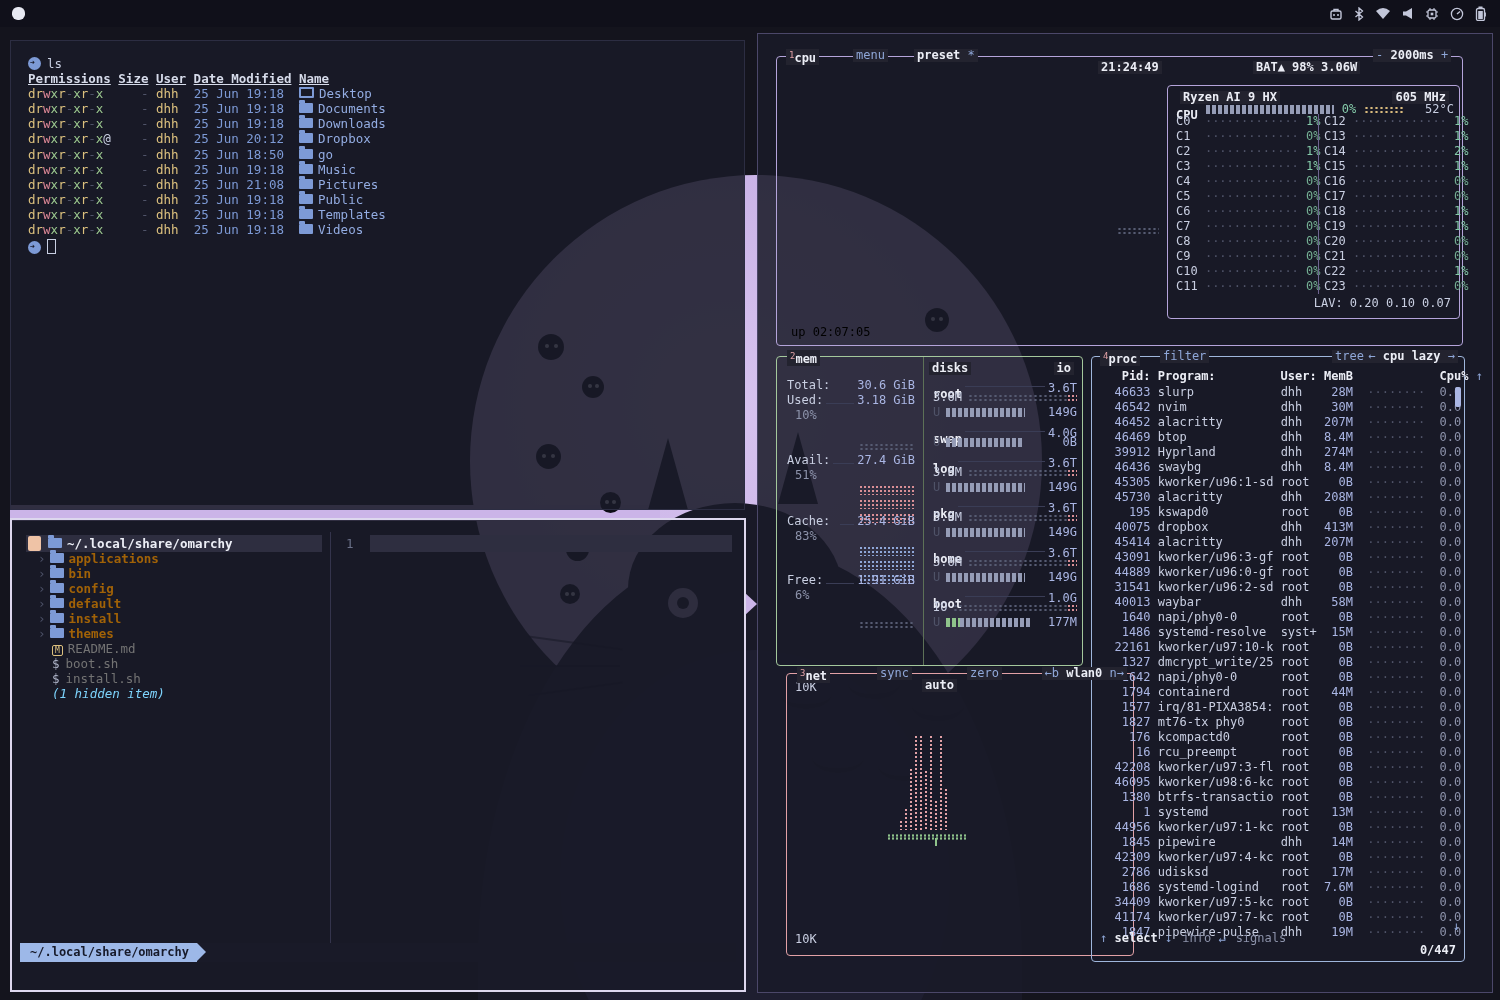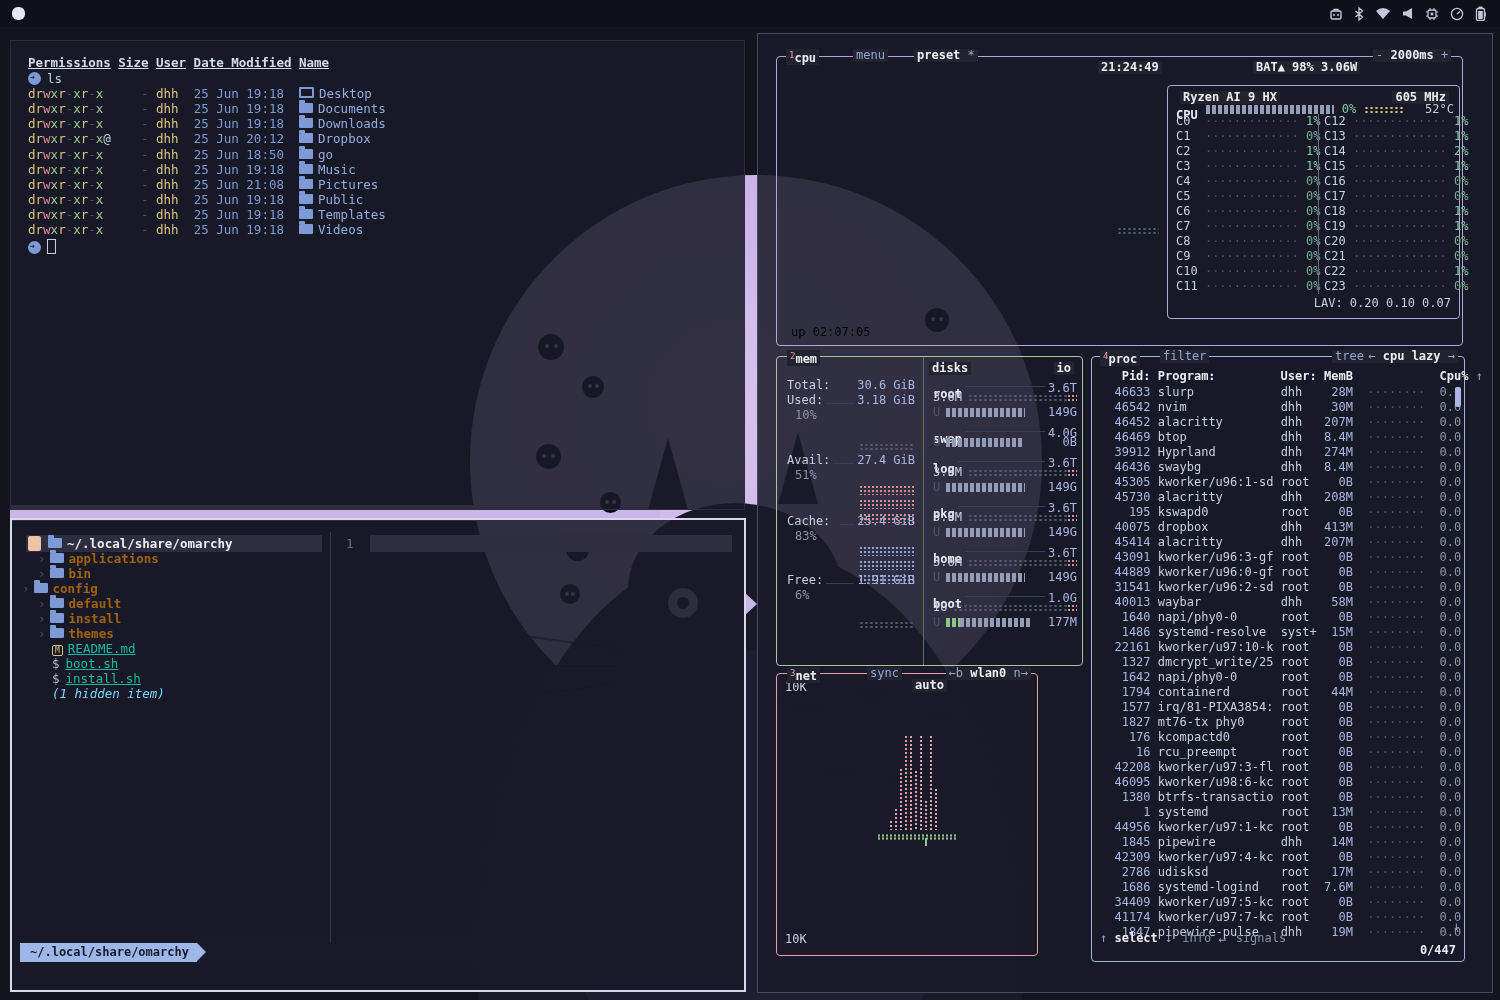--- a/index.html
+++ b/index.html
@@ -47,21 +47,21 @@
   .ficon{display:inline-block;width:14px;height:10px;background:#7d9ad6;border-radius:1px;position:relative;margin-right:5px;top:0px;}
   .ficon::before{content:"";position:absolute;left:0;top:-3px;width:6px;height:3px;background:#7d9ad6;border-radius:1px 1px 0 0;}
   .ficon.i-desktop{background:none;border:2px solid #7d9ad6;width:11px;height:7px;}
   .ficon.i-desktop::before{display:none;}
   
   .yz-row{position:absolute;font-size:12.5px;line-height:15px;white-space:pre;color:#c9cfe2;}
   .yz-hl{position:absolute;background:#2e2e40;}
   .yz-tab{position:absolute;width:13px;height:15px;background:#efc3a6;border-radius:2px;}
   .yz-chev{color:#4d5268;margin-right:4px;}
   .yz-dir{color:#a16207;font-weight:bold;}
-  .yz-file{color:#14b8a6;text-decoration:underline;}
+  .yz-file{color:#737373;}
   .yz-hidden{color:#7dd3fc;font-style:italic;}
   .mdicon{display:inline-block;border:1px solid #dcc07e;color:#dcc07e;font-size:8px;line-height:9px;padding:0 2px;margin-right:5px;border-radius:2px;}
   .dollar{color:#aeb4c8;margin-right:6px;}
   .yz-div{position:absolute;width:1px;background:#34344c;}
   .yz-lineno{position:absolute;color:#6a7088;font-size:12.5px;}
   .yz-status{position:absolute;left:8px;right:8px;bottom:28px;height:19px;background:#191a28;}
   .yz-seg{position:absolute;left:0;top:0;height:19px;background:#9db8e8;color:#171a2a;font-weight:bold;
           font-size:12px;line-height:19px;padding:0 8px 0 10px;}
   .yz-seg::after{content:"";position:absolute;right:-9px;top:0;border-top:9.5px solid transparent;border-bottom:9.5px solid transparent;border-left:9px solid #9db8e8;}
   
@@ -162,22 +162,22 @@
           <rect x="3.2" y="5" width="4.6" height="8" fill="#c3c7da"></rect>
           <path d="M10.2 6.5 v4" stroke="#c3c7da" stroke-width="1.4"></path>
           <path d="M8.2 8.5 h4" stroke="#c3c7da" stroke-width="0"></path>
         </svg>
       </span>
   </div>
 </header>
 
 <section class="win terminal">
   <div class="term-pad">
+    <div class="tline"><span class="prompt-ic"></span><span>ls</span></div>
     <div class="tline" id="ls-header"><span class="hdr">Permissions</span><span> </span><span class="hdr">Size</span><span> </span><span class="hdr">User</span><span> </span><span class="hdr">Date Modified</span><span> </span><span class="hdr">Name</span></div>
-    <div class="tline"><span class="prompt-ic"></span><span>ls</span></div>
     <div id="ls-rows">
         <div class="tline"><span><span class="c-gold">d</span><span class="c-gold">r</span><span class="c-pink">w</span><span class="c-green">x</span><span class="c-gold">r</span><span class="c-gray">-</span><span class="c-green">x</span><span class="c-gold">r</span><span class="c-gray">-</span><span class="c-green">x</span><span class="c-fg"> </span><span class="c-fg"> </span></span><span class="c-gray">   -</span><span> </span><span class="c-gold">dhh </span><span> </span><span class="c-date">25 Jun 19:18 </span><span> </span><span class="ficon i-desktop"></span><span class="c-name">Desktop</span></div>
         <div class="tline"><span><span class="c-gold">d</span><span class="c-gold">r</span><span class="c-pink">w</span><span class="c-green">x</span><span class="c-gold">r</span><span class="c-gray">-</span><span class="c-green">x</span><span class="c-gold">r</span><span class="c-gray">-</span><span class="c-green">x</span><span class="c-fg"> </span><span class="c-fg"> </span></span><span class="c-gray">   -</span><span> </span><span class="c-gold">dhh </span><span> </span><span class="c-date">25 Jun 19:18 </span><span> </span><span class="ficon"></span><span class="c-name">Documents</span></div>
         <div class="tline"><span><span class="c-gold">d</span><span class="c-gold">r</span><span class="c-pink">w</span><span class="c-green">x</span><span class="c-gold">r</span><span class="c-gray">-</span><span class="c-green">x</span><span class="c-gold">r</span><span class="c-gray">-</span><span class="c-green">x</span><span class="c-fg"> </span><span class="c-fg"> </span></span><span class="c-gray">   -</span><span> </span><span class="c-gold">dhh </span><span> </span><span class="c-date">25 Jun 19:18 </span><span> </span><span class="ficon"></span><span class="c-name">Downloads</span></div>
         <div class="tline"><span><span class="c-gold">d</span><span class="c-gold">r</span><span class="c-pink">w</span><span class="c-green">x</span><span class="c-gold">r</span><span class="c-gray">-</span><span class="c-green">x</span><span class="c-gold">r</span><span class="c-gray">-</span><span class="c-green">x</span><span class="c-fg">@</span><span class="c-fg"> </span></span><span class="c-gray">   -</span><span> </span><span class="c-gold">dhh </span><span> </span><span class="c-date">25 Jun 20:12 </span><span> </span><span class="ficon"></span><span class="c-name">Dropbox</span></div>
         <div class="tline"><span><span class="c-gold">d</span><span class="c-gold">r</span><span class="c-pink">w</span><span class="c-green">x</span><span class="c-gold">r</span><span class="c-gray">-</span><span class="c-green">x</span><span class="c-gold">r</span><span class="c-gray">-</span><span class="c-green">x</span><span class="c-fg"> </span><span class="c-fg"> </span></span><span class="c-gray">   -</span><span> </span><span class="c-gold">dhh </span><span> </span><span class="c-date">25 Jun 18:50 </span><span> </span><span class="ficon"></span><span class="c-name">go</span></div>
         <div class="tline"><span><span class="c-gold">d</span><span class="c-gold">r</span><span class="c-pink">w</span><span class="c-green">x</span><span class="c-gold">r</span><span class="c-gray">-</span><span class="c-green">x</span><span class="c-gold">r</span><span class="c-gray">-</span><span class="c-green">x</span><span class="c-fg"> </span><span class="c-fg"> </span></span><span class="c-gray">   -</span><span> </span><span class="c-gold">dhh </span><span> </span><span class="c-date">25 Jun 19:18 </span><span> </span><span class="ficon"></span><span class="c-name">Music</span></div>
         <div class="tline"><span><span class="c-gold">d</span><span class="c-gold">r</span><span class="c-pink">w</span><span class="c-green">x</span><span class="c-gold">r</span><span class="c-gray">-</span><span class="c-green">x</span><span class="c-gold">r</span><span class="c-gray">-</span><span class="c-green">x</span><span class="c-fg"> </span><span class="c-fg"> </span></span><span class="c-gray">   -</span><span> </span><span class="c-gold">dhh </span><span> </span><span class="c-date">25 Jun 21:08 </span><span> </span><span class="ficon"></span><span class="c-name">Pictures</span></div>
         <div class="tline"><span><span class="c-gold">d</span><span class="c-gold">r</span><span class="c-pink">w</span><span class="c-green">x</span><span class="c-gold">r</span><span class="c-gray">-</span><span class="c-green">x</span><span class="c-gold">r</span><span class="c-gray">-</span><span class="c-green">x</span><span class="c-fg"> </span><span class="c-fg"> </span></span><span class="c-gray">   -</span><span> </span><span class="c-gold">dhh </span><span> </span><span class="c-date">25 Jun 19:18 </span><span> </span><span class="ficon"></span><span class="c-name">Public</span></div>
         <div class="tline"><span><span class="c-gold">d</span><span class="c-gold">r</span><span class="c-pink">w</span><span class="c-green">x</span><span class="c-gold">r</span><span class="c-gray">-</span><span class="c-green">x</span><span class="c-gold">r</span><span class="c-gray">-</span><span class="c-green">x</span><span class="c-fg"> </span><span class="c-fg"> </span></span><span class="c-gray">   -</span><span> </span><span class="c-gold">dhh </span><span> </span><span class="c-date">25 Jun 19:18 </span><span> </span><span class="ficon"></span><span class="c-name">Templates</span></div>
@@ -187,21 +187,21 @@
   </div>
 </section>
 
 <section class="win yazi">
   <div class="yz-hl" style="left:14px;top:15px;width:296px;height:17px;"></div>
   <div class="yz-tab" style="left:16px;top:16px;"></div>
   <div class="yz-row" style="left:36px;top:16px;"><span class="ficon"></span><span class="c-white">~/.local/share/omarchy</span></div>
   <div id="yz-list">
       <div class="yz-row" style="left: 26px; top: 31px;"><span class="yz-chev">›</span><span class="ficon"></span><span class="yz-dir">applications</span></div>
       <div class="yz-row" style="left: 26px; top: 46px;"><span class="yz-chev">›</span><span class="ficon"></span><span class="yz-dir">bin</span></div>
-      <div class="yz-row" style="left: 10px; top: 61px;"><span class="yz-chev">›</span><span class="ficon"></span><span class="yz-dir">config</span></div>
+      <div class="yz-row" style="left: 26px; top: 61px;"><span class="yz-chev">›</span><span class="ficon"></span><span class="yz-dir">config</span></div>
       <div class="yz-row" style="left: 26px; top: 76px;"><span class="yz-chev">›</span><span class="ficon"></span><span class="yz-dir">default</span></div>
       <div class="yz-row" style="left: 26px; top: 91px;"><span class="yz-chev">›</span><span class="ficon"></span><span class="yz-dir">install</span></div>
       <div class="yz-row" style="left: 26px; top: 106px;"><span class="yz-chev">›</span><span class="ficon"></span><span class="yz-dir">themes</span></div>
       <div class="yz-row" style="left: 40px; top: 121px;"><span class="mdicon">M</span><span class="yz-file">README.md</span></div>
       <div class="yz-row" style="left: 40px; top: 136px;"><span class="dollar">$</span><span class="yz-file">boot.sh</span></div>
       <div class="yz-row" style="left: 40px; top: 151px;"><span class="dollar">$</span><span class="yz-file">install.sh</span></div>
       <div class="yz-row yz-hidden" style="left: 40px; top: 166px;">(1 hidden item)</div>
     </div>
   <div class="yz-div" style="left:318px;top:12px;height:412px;"></div>
   <div class="yz-lineno" style="left:334px;top:16px;">1</div>
@@ -305,21 +305,21 @@
         <div class="dline" style="left: 156px; top: 168px; width: 144px;"><span class="v-gray">U</span><span class="meter" style="width: 79px; margin-left: 6px;"></span><span class="v-lav" style="margin-left: auto;">149G</span></div>
         <div class="dline" style="left: 156px; top: 183px; width: 144px;"><span class="t-b">home</span><span class="mfill"></span><span class="v-lav">3.6T</span></div>
         <div class="dline" style="left: 156px; top: 198px; width: 144px;"><span class="c-fg">3.6M</span><span class="dotrow" style="flex: 1 1 0%; margin: 0px 0px 0px 6px;"></span><span class="dotrow pink" style="width: 10px; height: 8px;"></span></div>
         <div class="dline" style="left: 156px; top: 213px; width: 144px;"><span class="v-gray">U</span><span class="meter" style="width: 79px; margin-left: 6px;"></span><span class="v-lav" style="margin-left: auto;">149G</span></div>
         <div class="dline" style="left: 156px; top: 228px; width: 144px;"><span class="t-b">boot</span><span class="mfill"></span><span class="v-lav">1.0G</span></div>
         <div class="dline" style="left: 156px; top: 243px; width: 144px;"><span class="c-fg">IO</span><span class="dotrow" style="flex: 1 1 0%; margin: 0px 0px 0px 6px;"></span><span class="dotrow pink" style="width: 10px; height: 8px;"></span></div>
         <div class="dline" style="left: 156px; top: 258px; width: 144px;"><span class="v-gray">U</span><span class="meter green" style="width: 14px; margin-left: 6px; background-image: repeating-linear-gradient(90deg, rgb(143, 196, 139) 0px, rgb(143, 196, 139) 4px, transparent 4px, transparent 6px);"></span><span class="meter" style="width: 72px;"></span><span class="v-lav" style="margin-left: auto;">177M</span></div>
       </div>
   </div>
 
-  <div class="bbox bc-net" style="left:18px;top:639px;width:262px;height:283px;">
+  <div class="bbox bc-net" style="left:28px;top:639px;width:348px;height:283px;">
     <span class="ttl" style="left:10px;top:-7px;"><span class="t-sup">3</span><span class="t-b">net</span></span>
     <span class="ttl t-o" style="left:90px;top:-7px;">sync</span>
     <span class="ttl t-b" style="left:135px;top:-7px;">auto</span>
     <span class="ttl t-o" style="left:180px;top:-7px;">zero</span>
     <span class="ttl" style="right:6px;top:-7px;"><span class="t-o">←b </span><span class="t-b">wlan0</span><span class="t-o"> n→</span></span>
     <div class="bline" style="position:absolute;left:8px;top:6px;">10K</div>
     <div id="net-graph" style="position:absolute;left:112px;top:24px;height:132px;display:flex;align-items:flex-end;">
         <div class="nbar" style="height: 10px;"></div>
         <div class="nbar" style="height: 22px;"></div>
         <div class="nbar" style="height: 62px;"></div>

